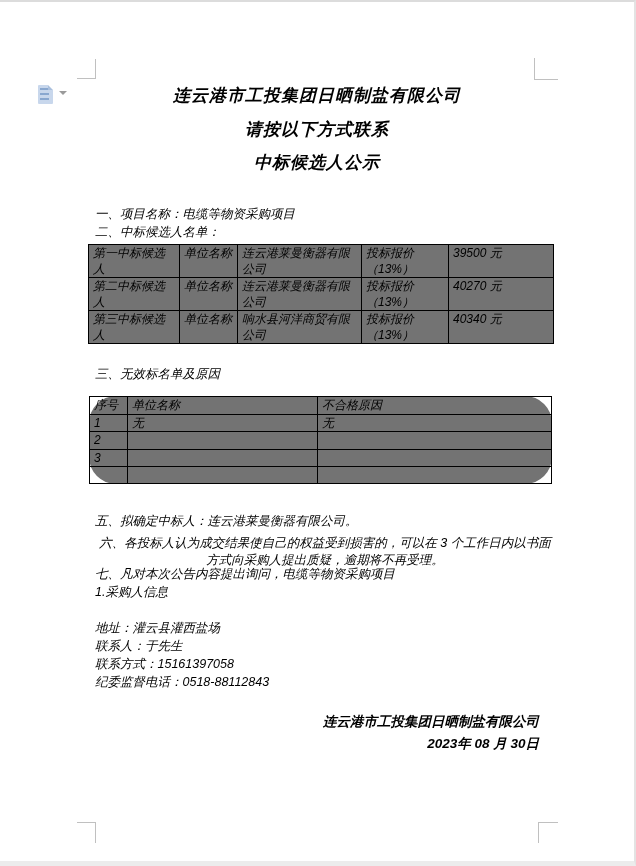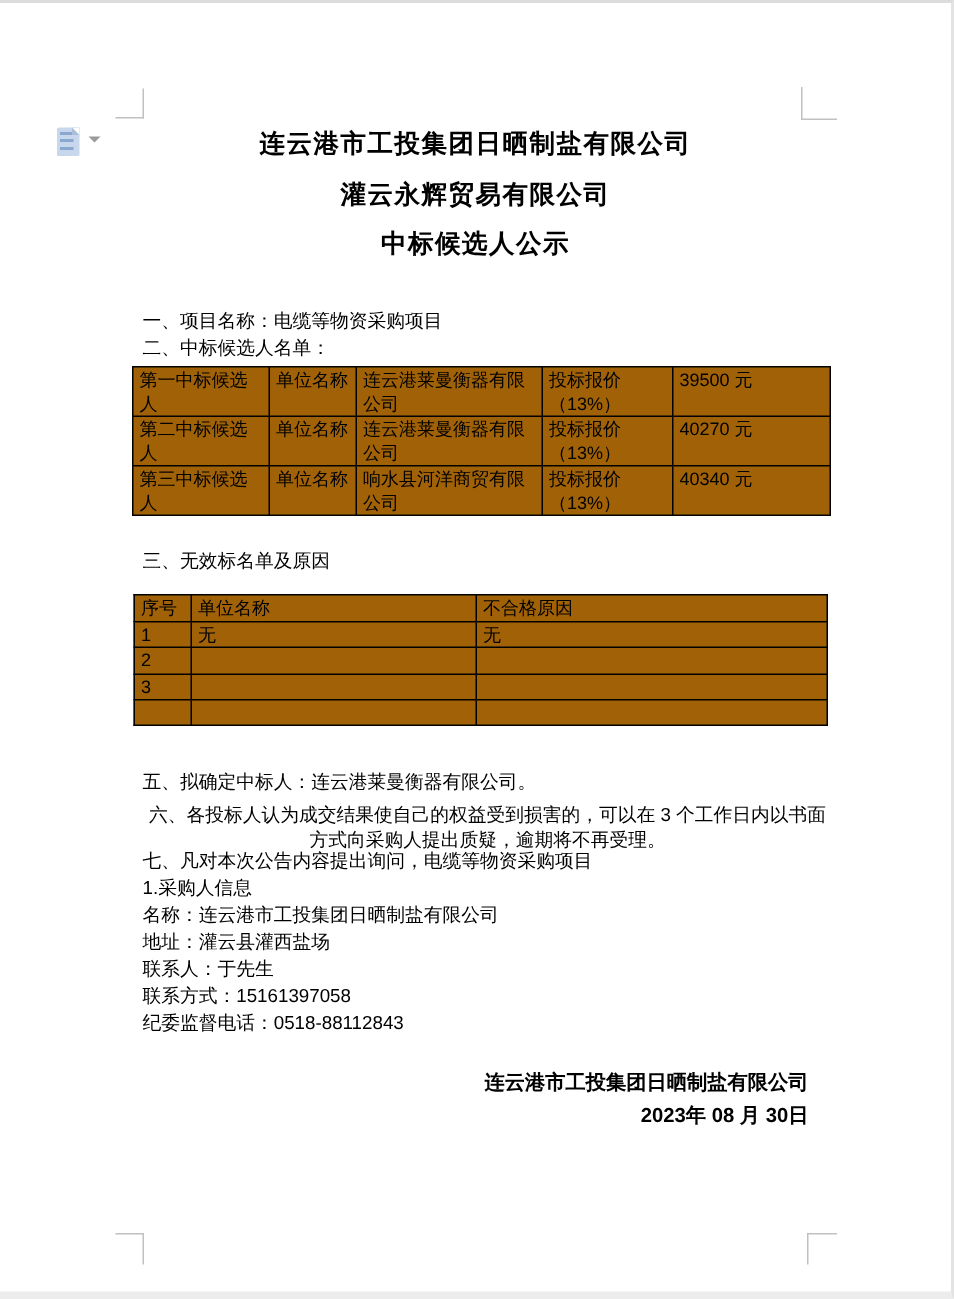--- a/index.html
+++ b/index.html
@@ -9,20 +9,21 @@
     height: 866px;
     margin: 0 auto;
     background: #ffffff;
     font-family: "Liberation Sans", "DejaVu Sans", sans-serif;
     color: #000000;
     box-sizing: border-box;
     border-top: 2px solid #dcdcdc;
     border-right: 2px solid #e3e3e3;
     border-bottom: 5px solid #ececec;
     overflow: hidden;
+    font-style: italic;
   }
   
   .crop { position: absolute; border-color: #c0c0c0; border-style: solid; border-width: 0; }
   .crop.tl { left: 77px;  top: 57px;  width: 18px; height: 19px; border-right-width: 1px; border-bottom-width: 1px; }
   .crop.tr { left: 534px; top: 56px;  width: 23px; height: 21px; border-left-width: 1px;  border-bottom-width: 1px; }
   .crop.bl { left: 77px;  top: 820px; width: 18px; height: 20px; border-right-width: 1px; border-top-width: 1px; }
   .crop.br { left: 538px; top: 820px; width: 19px; height: 20px; border-left-width: 1px;  border-top-width: 1px; }
 
   
   .paste-btn { position: absolute; left: 37px; top: 82px; width: 34px; height: 22px; cursor: pointer; }
@@ -46,26 +47,26 @@
   }
 
   .title { position: absolute; left: 0; width: 100%; text-align: center; font-size: 17px; font-weight: bold; letter-spacing: 1px; }
   .t1 { top: 82px; }
   .t2 { top: 116px; }
   .t3 { top: 149px; text-align: center; }
 
   .line { position: absolute; left: 95px; font-size: 12.5px; line-height: 15px; white-space: nowrap; }
   .para { position: absolute; left: 95px; font-size: 12.5px; line-height: 16.5px; width: 460px; text-align: center; }
 
-  table { border-collapse: collapse; table-layout: fixed; position: absolute; background: #a16207; }
+  table { border-collapse: collapse; table-layout: fixed; position: absolute; background: #737373; }
   td, th { border: 1px solid #000; font-size: 12px; font-weight: normal; text-align: left;
            vertical-align: top; padding: 1px 4px 0 4px; line-height: 15.5px; overflow: hidden; }
   .cand-table  { left: 88px; top: 242px; width: 465px; }
   .cand-table tr { height: 33px; }
-  .invalid-table { left: 89px; top: 394px; width: 462px; }
+  .invalid-table { left: 89px; top: 394px; width: 462px; border-radius: 27px; }
   .invalid-table tr { height: 17px; }
 
   .sig { position: absolute; right: 95px; text-align: right; font-size: 13.5px; font-weight: bold; white-space: nowrap; }
   .sig1 { top: 711px; }
   .sig2 { top: 733px; }
 </style>
 </head>
 <body>
 
 <div class="page">
@@ -74,21 +75,21 @@
   <div class="crop tr"></div>
   <div class="crop bl"></div>
   <div class="crop br"></div>
 
   <div class="paste-btn">
     <span class="paste-doc"></span>
     <span class="paste-arrow"></span>
   </div>
 
   <div class="title t1">连云港市工投集团日晒制盐有限公司</div>
-  <div class="title t2">灌云永辉贸易有限公司</div>
+  <div class="title t2">请按以下方式联系</div>
   <div class="title t3">中标候选人公示</div>
 
   <div class="line" style="top:205px">一、项目名称：电缆等物资采购项目</div>
   <div class="line" style="top:223px">二、中标候选人名单：</div>
 
   <table class="cand-table">
     <colgroup>
       <col style="width:91px">
         <col style="width:58px">
         <col style="width:124px">
@@ -154,21 +155,20 @@
         <td></td>
         <td></td>
       </tr>
     </tbody>
   </table>
 
   <div class="line" style="top:512px">五、拟确定中标人：连云港莱曼衡器有限公司。</div>
   <div class="para" style="top:533px">六、各投标人认为成交结果使自己的权益受到损害的，可以在 3 个工作日内以书面方式向采购人提出质疑，逾期将不再受理。</div>
   <div class="line" style="top:565px">七、凡对本次公告内容提出询问，电缆等物资采购项目</div>
   <div class="line" style="top:583px">1.采购人信息</div>
-  <div class="line" style="top:601px">名称：连云港市工投集团日晒制盐有限公司</div>
   <div class="line" style="top:619px">地址：灌云县灌西盐场</div>
   <div class="line" style="top:637px">联系人：于先生</div>
   <div class="line" style="top:655px">联系方式：15161397058</div>
   <div class="line" style="top:673px">纪委监督电话：0518-88112843</div>
 
   <div class="sig sig1">连云港市工投集团日晒制盐有限公司</div>
   <div class="sig sig2">2023年 08 月 30日</div>
 
 </div>
 

